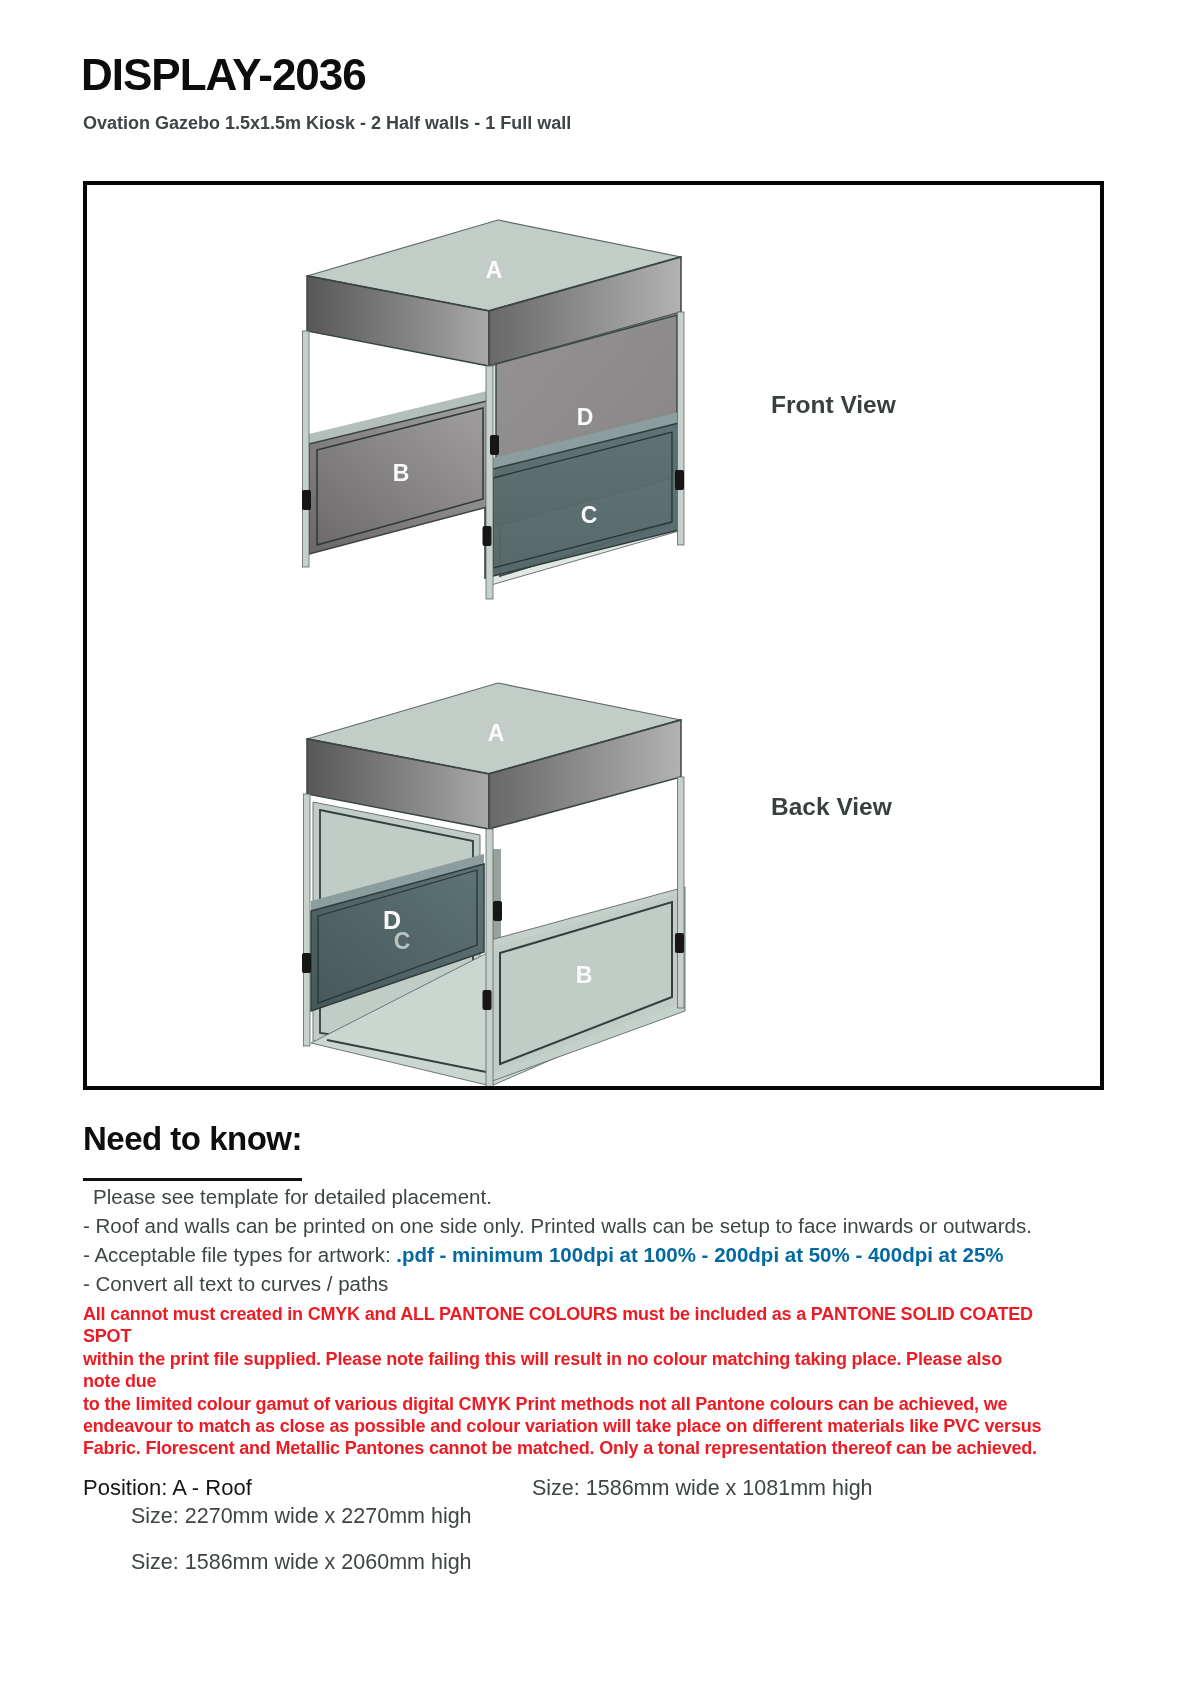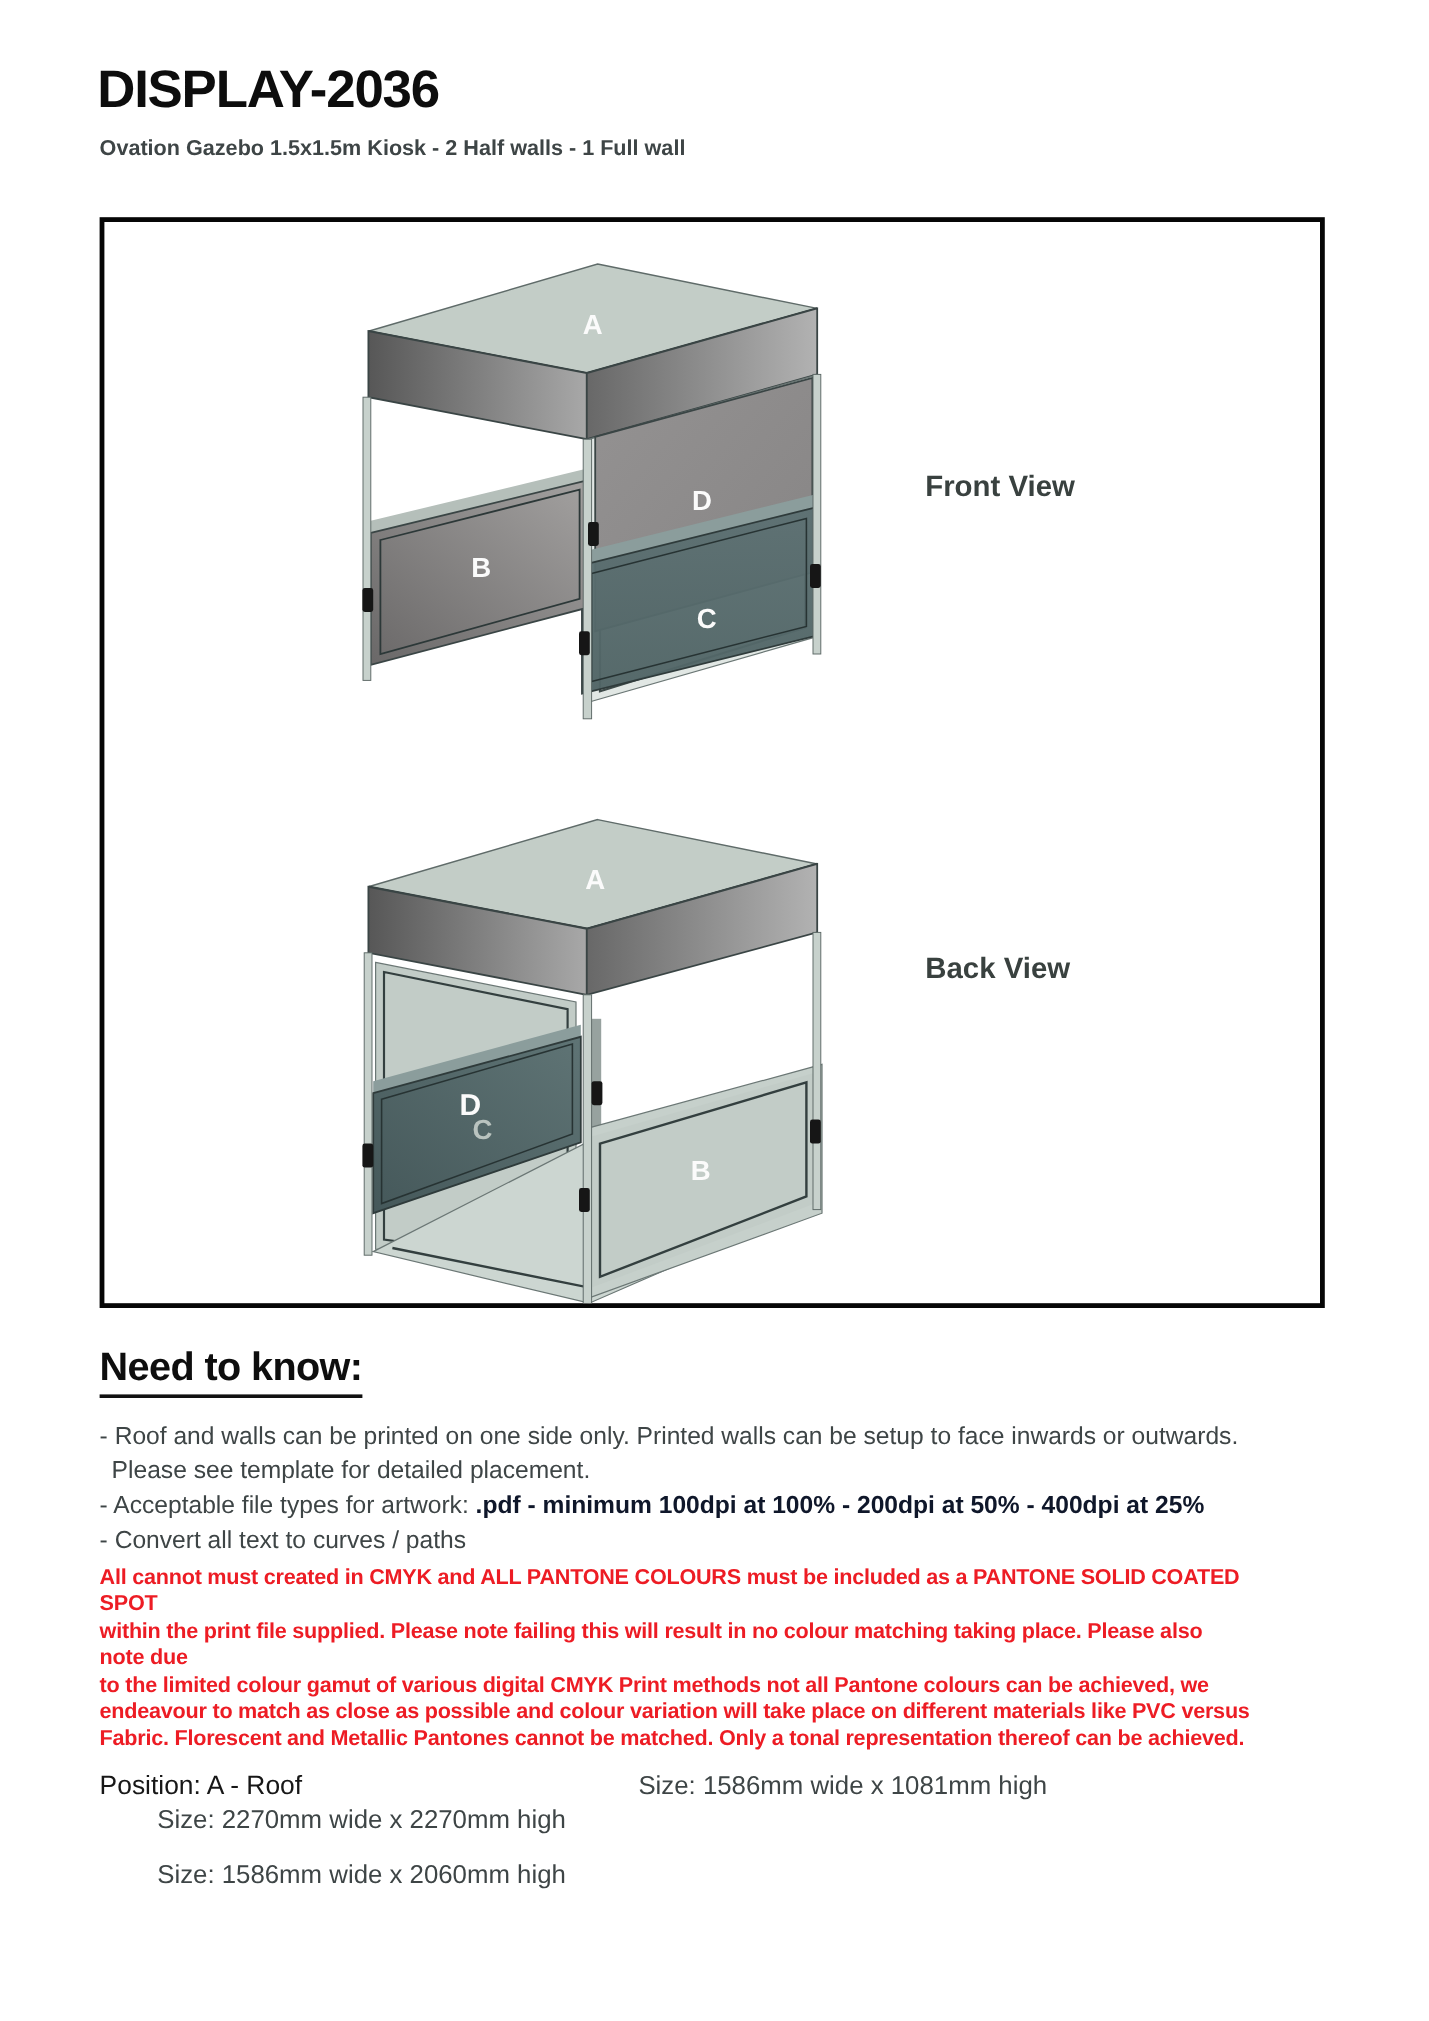--- a/index.html
+++ b/index.html
@@ -26,27 +26,27 @@
     border:4px solid #060606;
     box-sizing:border-box;
     background:#ffffff;
   }
   .figure-box svg{position:absolute;left:0;top:0;width:100%;height:100%;}
   .section-heading{
     font-size:33px;font-weight:700;color:#0e0e0e;
     letter-spacing:-0.5px;
   }
   .section-heading span{
-    display:inline-block;border-bottom:3px solid #111;padding-bottom:4px;
+    display:inline-block;border-bottom:3px solid #111;padding-bottom:20px;
   }
   .ntk-heading{left:83px;top:1120px;}
   .bullets{left:83px;top:1182px;width:1000px;font-size:20.5px;color:#3e4546;}
   .bullet-line{line-height:29px;white-space:nowrap;}
   .bullet-line.indent{padding-left:10px;}
-  .bullet-bold{font-weight:700;color:#0f172a;}
+  .bullet-bold{font-weight:700;color:#0369a1;}
   .warning{
     left:83px;top:1303px;width:960px;
     font-size:18px;font-weight:700;color:#ed1c24;
     line-height:22.4px;letter-spacing:-0.2px;
   }
   .branding-heading{left:83px;top:1418px;}
   .brand-item{width:400px;}
   .brand-pos{font-size:22px;font-weight:400;color:#171717;line-height:28px;white-space:nowrap;}
   .brand-size{font-size:21.5px;font-weight:400;color:#3e4546;line-height:28px;white-space:nowrap;margin-left:48px;}
   .brand-a{left:83px;top:1474px;}
@@ -193,22 +193,22 @@
         <text x="684" y="630" text-anchor="start" font-size="24.5" font-weight="700" fill="#39413f">Back View</text>
       </g>
     </svg>
   </div>
 
   <div class="abs section-heading ntk-heading">
     <span>Need to know:</span>
   </div>
 
   <div class="abs bullets">
+    <div class="bullet-line indent">Please see template for detailed placement.</div>
     <div class="bullet-line">- Roof and walls can be printed on one side only. Printed walls can be setup to face inwards or outwards.</div>
-    <div class="bullet-line indent">Please see template for detailed placement.</div>
     <div class="bullet-line"><span>- Acceptable file types for artwork: </span><span class="bullet-bold">.pdf - minimum 100dpi at 100% - 200dpi at 50% - 400dpi at 25%</span></div>
     <div class="bullet-line">- Convert all text to curves / paths</div>
   </div>
 
   <div class="abs warning">
     <div>All cannot must created in CMYK and ALL PANTONE COLOURS must be included as a PANTONE SOLID COATED SPOT</div>
     <div>within the print file supplied. Please note failing this will result in no colour matching taking place. Please also note due</div>
     <div>to the limited colour gamut of various digital CMYK Print methods not all Pantone colours can be achieved, we</div>
     <div>endeavour to match as close as possible and colour variation will take place on different materials like PVC versus</div>
     <div>Fabric. Florescent and Metallic Pantones cannot be matched. Only a tonal representation thereof can be achieved.</div>

